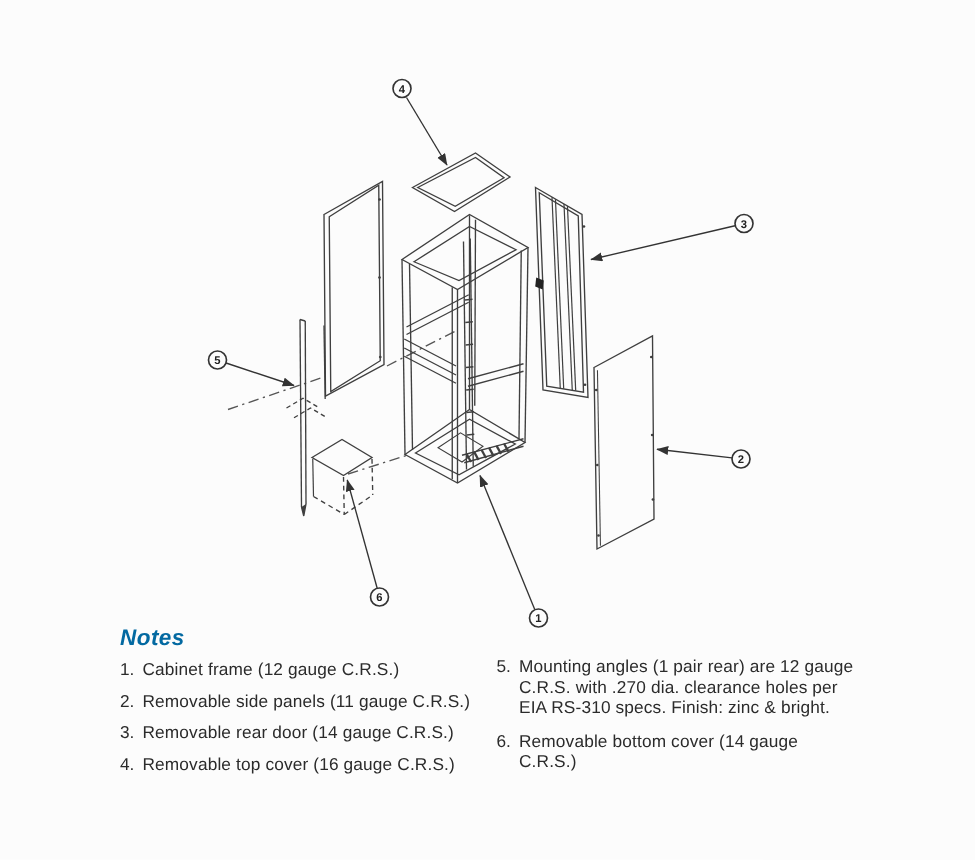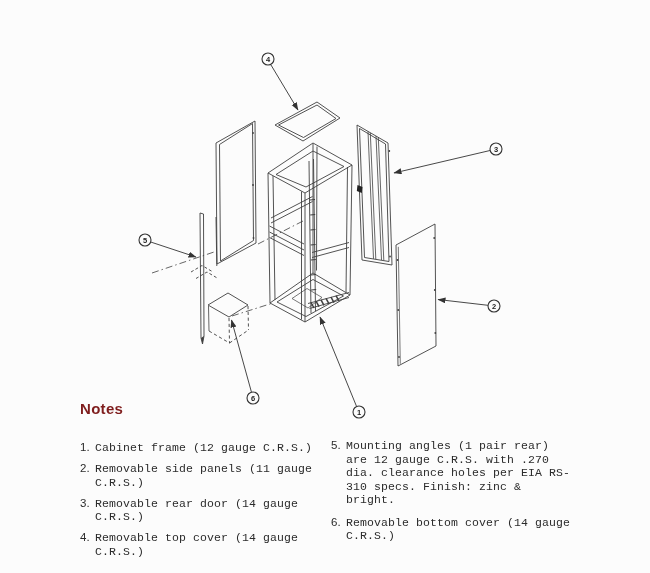--- a/index.html
+++ b/index.html
@@ -6,29 +6,29 @@
   .page {
     position:relative; width:650px; height:573px;
     background:#fcfcfc; overflow:hidden;
     font-family:"Liberation Sans", sans-serif;
   }
   svg text {
     font-family:"Liberation Sans", sans-serif;
     font-weight:bold; font-size:7.5px; fill:#222;
   }
   .notes-heading {
-    position:absolute; left:80px; top:400px;
-    font-size:15px; font-weight:bold; color:#7f1d1d; letter-spacing:0.3px;
+    position:absolute; left:80px; top:417px;
+    font-size:15px; font-weight:bold; color:#0369a1; letter-spacing:0.3px;font-style:italic;
   }
   .notes-col { position:absolute; color:#2b2b2b; font-size:11.5px; }
   .notes-col.left  { left:80px;  top:441px; width:258px; }
   .notes-col.right { left:331px; top:439px; width:240px; }
   .note-item { display:flex; line-height:13.5px; margin-bottom:7.5px; }
   .note-num  { width:15px; flex:0 0 15px; }
-  .note-text { flex:1; letter-spacing:0.1px;font-family:Liberation Mono, monospace; }
+  .note-text { flex:1; letter-spacing:0.1px; }
 </style>
 </head>
 <body>
 
 <div class="page">
 
   <svg width="650" height="430" viewBox="0 0 650 430">
     <defs>
       <marker id="arw" markerWidth="9" markerHeight="8" refX="7.5" refY="3" orient="auto" markerUnits="userSpaceOnUse">
         <path d="M0,0 L8,3 L0,6 Z" fill="#333"></path>
@@ -207,21 +207,21 @@
     <div class="note-item">
       <span class="note-num">2.</span>
       <span class="note-text">Removable side panels (11 gauge C.R.S.)</span>
     </div>
     <div class="note-item">
       <span class="note-num">3.</span>
       <span class="note-text">Removable rear door (14 gauge C.R.S.)</span>
     </div>
     <div class="note-item">
       <span class="note-num">4.</span>
-      <span class="note-text">Removable top cover (14 gauge C.R.S.)</span>
+      <span class="note-text">Removable top cover (16 gauge C.R.S.)</span>
     </div>
   </div>
 
   <div class="notes-col right">
     <div class="note-item">
       <span class="note-num">5.</span>
       <span class="note-text">Mounting angles (1 pair rear) are 12 gauge C.R.S. with .270 dia. clearance holes per EIA RS-310 specs. Finish: zinc &amp; bright.</span>
     </div>
     <div class="note-item" style="margin-top:9px;">
       <span class="note-num">6.</span>

